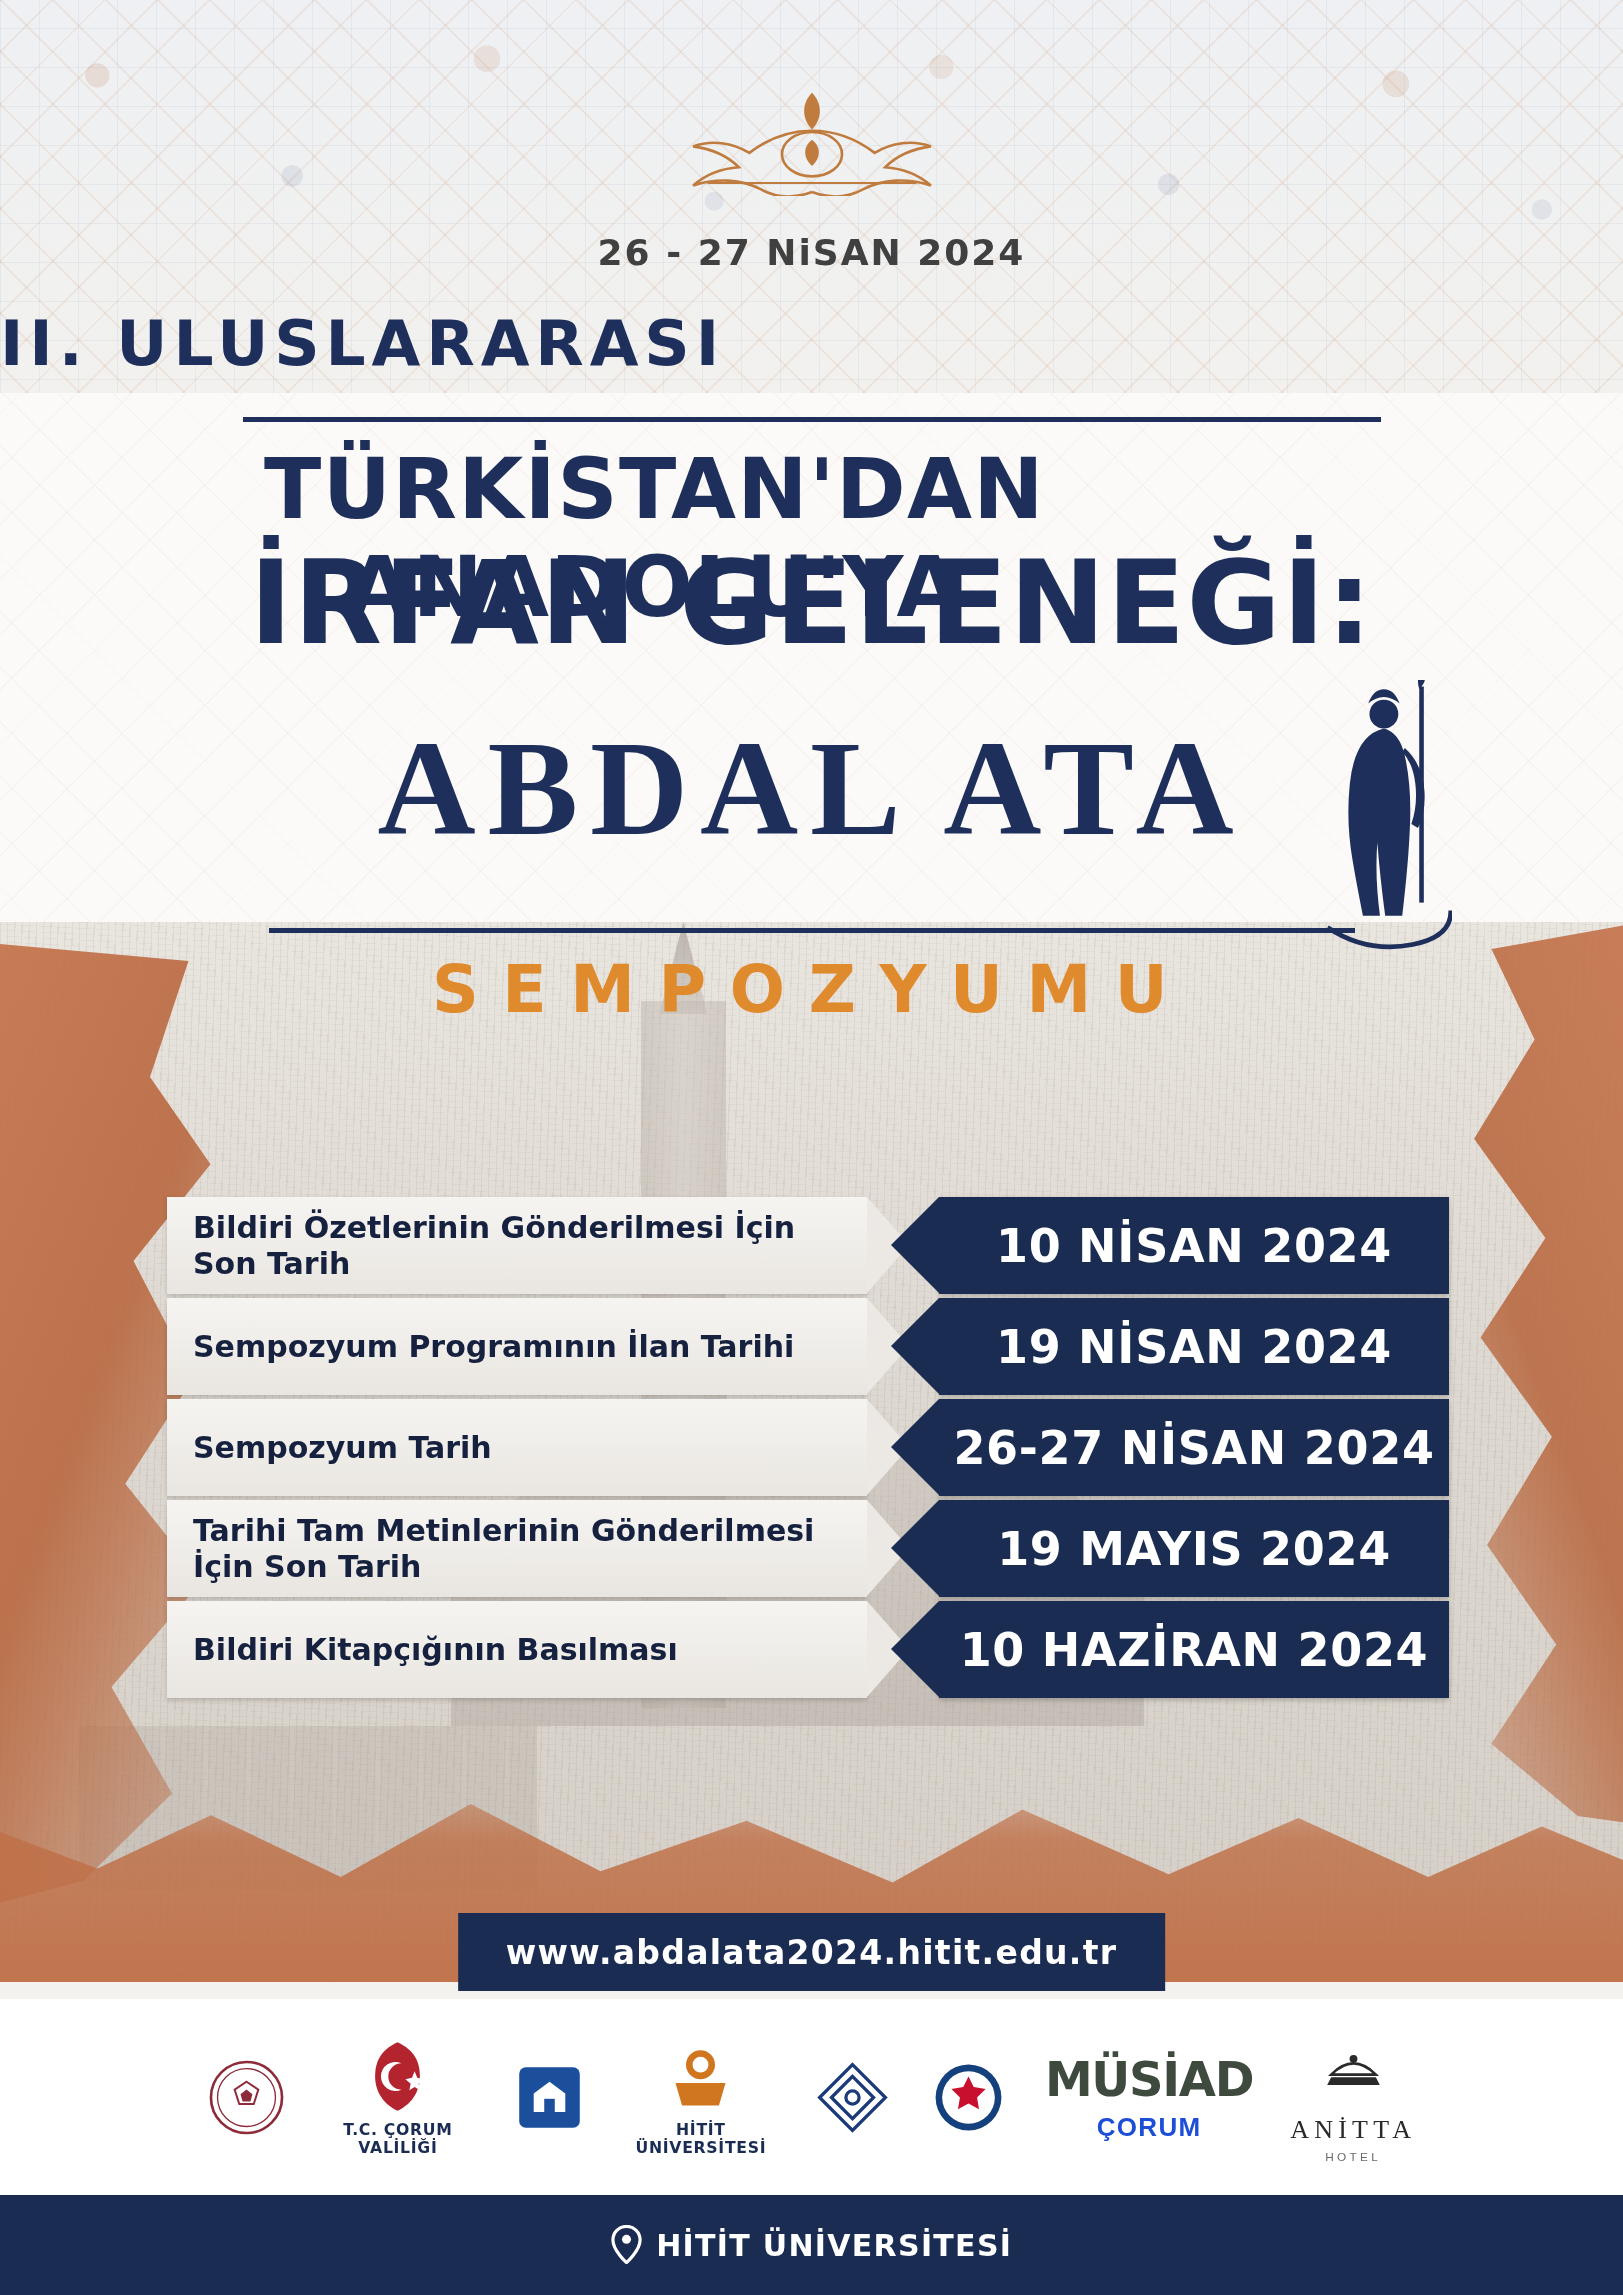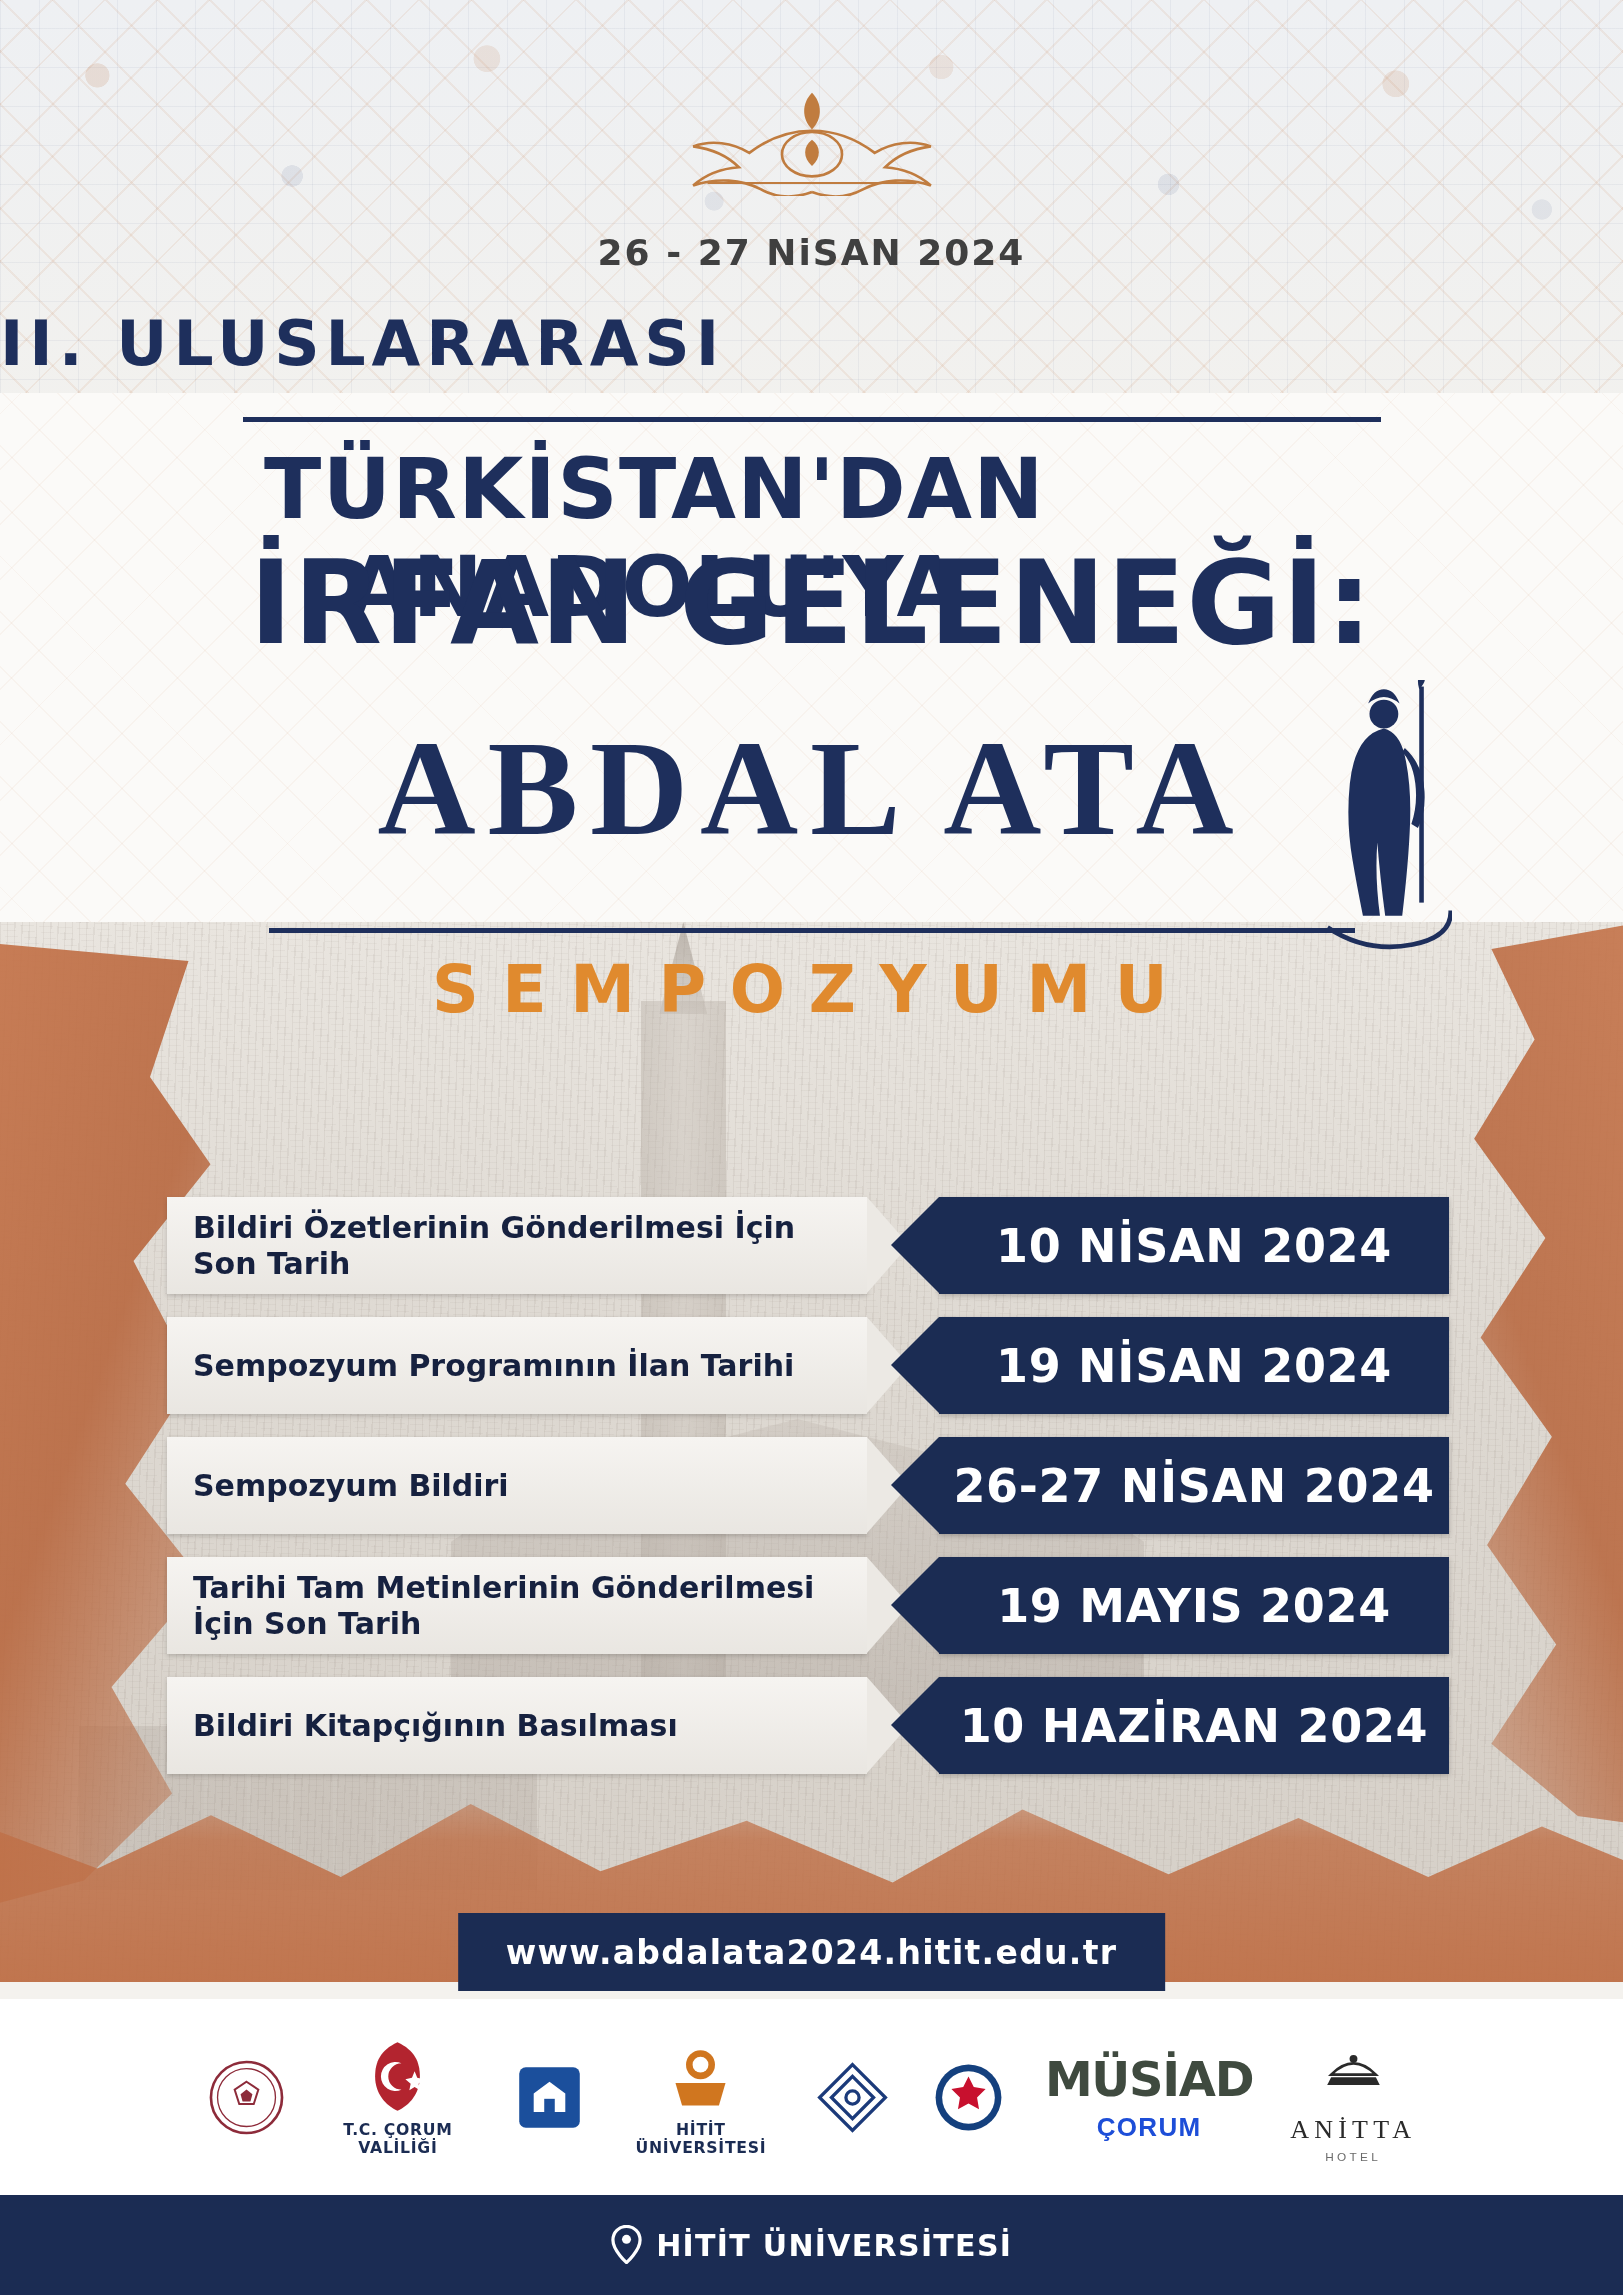--- a/index.html
+++ b/index.html
@@ -216,21 +216,21 @@
 
   
   .table {
     position: absolute;
     left: 167px; top: 1197px;
     width: 1282px;
   }
   .trow {
     position: relative;
     height: 97px;
-    margin-bottom: 23px;
+    margin-bottom: 4px;
   }
   .tlabel {
     position: absolute;
     left: 0; top: 0;
     width: 700px; height: 97px;
     background: linear-gradient(180deg, #f6f4f1 0%, #e9e6e1 100%);
     box-shadow: 0 2px 4.6px rgba(0,0,0,0.18);
     display: flex;
     align-items: center;
     padding: 0 26px;
@@ -433,21 +433,21 @@
   <div class="table">
     <div class="trow">
       <div class="tlabel">Bildiri Özetlerinin Gönderilmesi İçin Son Tarih</div>
       <div class="tvalue">10 NİSAN 2024</div>
     </div>
     <div class="trow">
       <div class="tlabel">Sempozyum Programının İlan Tarihi</div>
       <div class="tvalue">19 NİSAN 2024</div>
     </div>
     <div class="trow">
-      <div class="tlabel">Sempozyum Bildiri</div>
+      <div class="tlabel">Sempozyum Tarih</div>
       <div class="tvalue">26-27 NİSAN 2024</div>
     </div>
     <div class="trow">
       <div class="tlabel">Tarihi Tam Metinlerinin Gönderilmesi İçin Son Tarih</div>
       <div class="tvalue">19 MAYIS 2024</div>
     </div>
     <div class="trow">
       <div class="tlabel">Bildiri Kitapçığının Basılması</div>
       <div class="tvalue">10 HAZİRAN 2024</div>
     </div>

